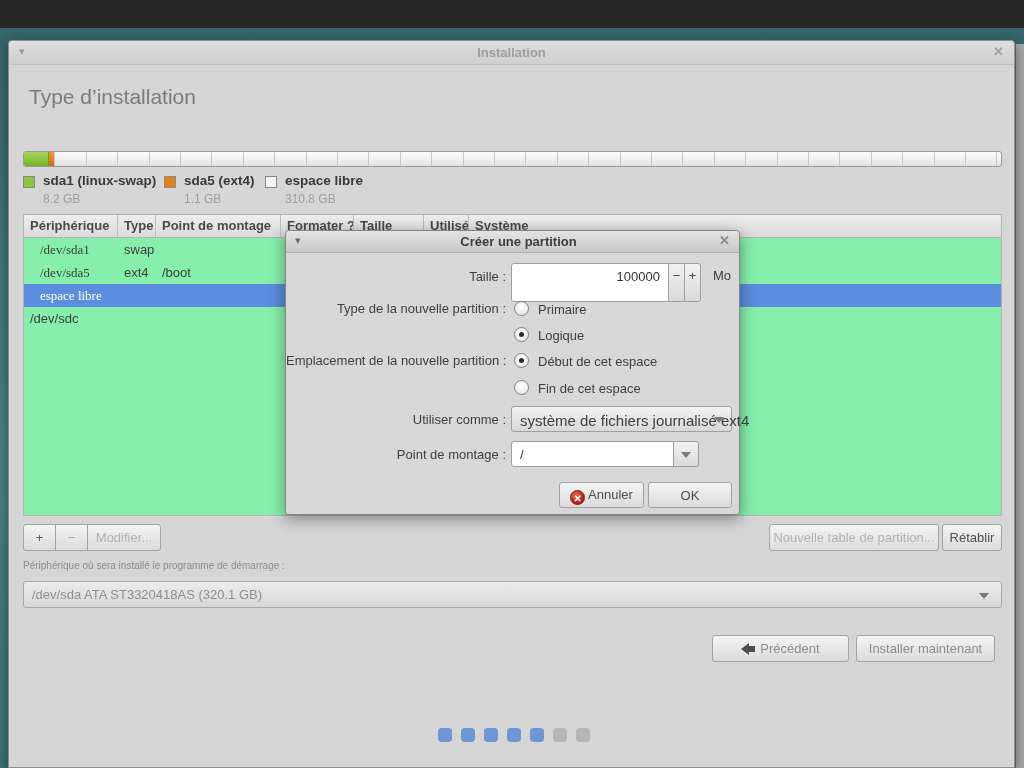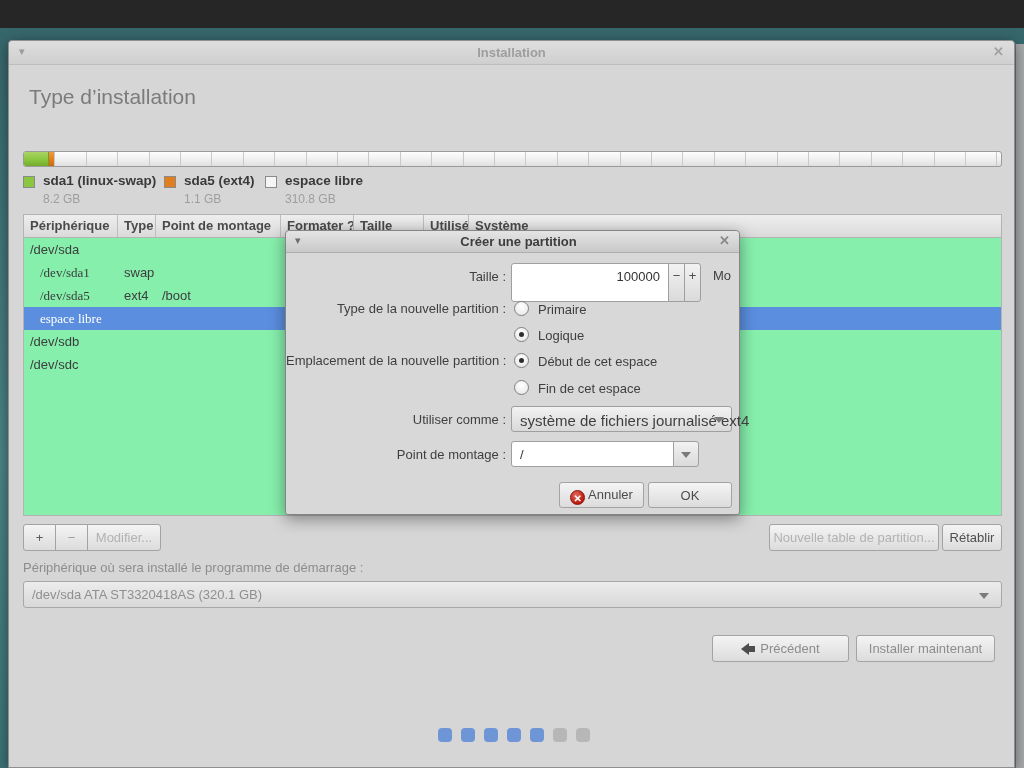--- a/index.html
+++ b/index.html
@@ -59,21 +59,21 @@
     border-radius:3px; font-size:13px; color:#5a5a5a; text-align:center; }
   .tool-group { position:absolute; left:14px; top:483px; display:flex; }
   .tool-group .btn { width:33px; height:27px; padding-top:5px; border-radius:0; margin-left:-1px; }
   .tool-group .btn:first-child { border-radius:3px 0 0 3px; margin-left:0; }
   .tool-group .btn.edit { width:74px; border-radius:0 3px 3px 0; }
   .txt-dim { color:#9b9b9b; } .txt-disabled { color:#b2b2b2; }
 
   .btn-newtable { position:absolute; left:760px; top:483px; width:170px; height:27px; padding-top:5px; }
   .btn-revert  { position:absolute; left:933px; top:483px; width:60px; height:27px; padding-top:5px; color:#4f4f4f; }
 
-  .boot-label { position:absolute; left:14px; top:519px; font-size:13px; color:#8d8d8d; }
+  .boot-label { position:absolute; left:14px; top:519px; font-size:10px; color:#8d8d8d; }
   .boot-combo { position:absolute; left:14px; top:540px; width:979px; height:27px;
     background:linear-gradient(180deg,#ececec,#d8d8d8); border:1px solid #a8a8a8; border-radius:3px;
     font-size:13px; color:#8f8f8f; padding:5px 0 0 8px; }
   .boot-combo .arrow { position:absolute; right:12px; top:11px; }
 
   .caret-down { width:0; height:0; border-left:5px solid transparent; border-right:5px solid transparent;
     border-top:6px solid #7a7a7a; display:inline-block; }
 
   
   .footer-btn { position:absolute; top:594px; height:27px; padding-top:5px; font-size:13px; color:#8d8d8d; }
@@ -181,41 +181,31 @@
     <div class="thead">
       <div class="th c1">Périphérique</div>
       <div class="th c2">Type</div>
       <div class="th c3">Point de montage</div>
       <div class="th c4">Formater ?</div>
       <div class="th c5">Taille</div>
       <div class="th c6">Utilisé</div>
       <div class="th c7">Système</div>
     </div>
     <div class="trow">
-      <div class="td c1">/dev/sda</div>
-      <div class="td c2"></div>
-      <div class="td c3"></div>
-    </div>
-    <div class="trow">
       <div class="td c1 indent">/dev/sda1</div>
       <div class="td c2">swap</div>
       <div class="td c3"></div>
     </div>
     <div class="trow">
       <div class="td c1 indent">/dev/sda5</div>
       <div class="td c2">ext4</div>
       <div class="td c3">/boot</div>
     </div>
     <div class="trow selected">
       <div class="td c1 indent">espace libre</div>
-      <div class="td c2"></div>
-      <div class="td c3"></div>
-    </div>
-    <div class="trow">
-      <div class="td c1">/dev/sdb</div>
       <div class="td c2"></div>
       <div class="td c3"></div>
     </div>
     <div class="trow">
       <div class="td c1">/dev/sdc</div>
       <div class="td c2"></div>
       <div class="td c3"></div>
     </div>
   </div>
 

